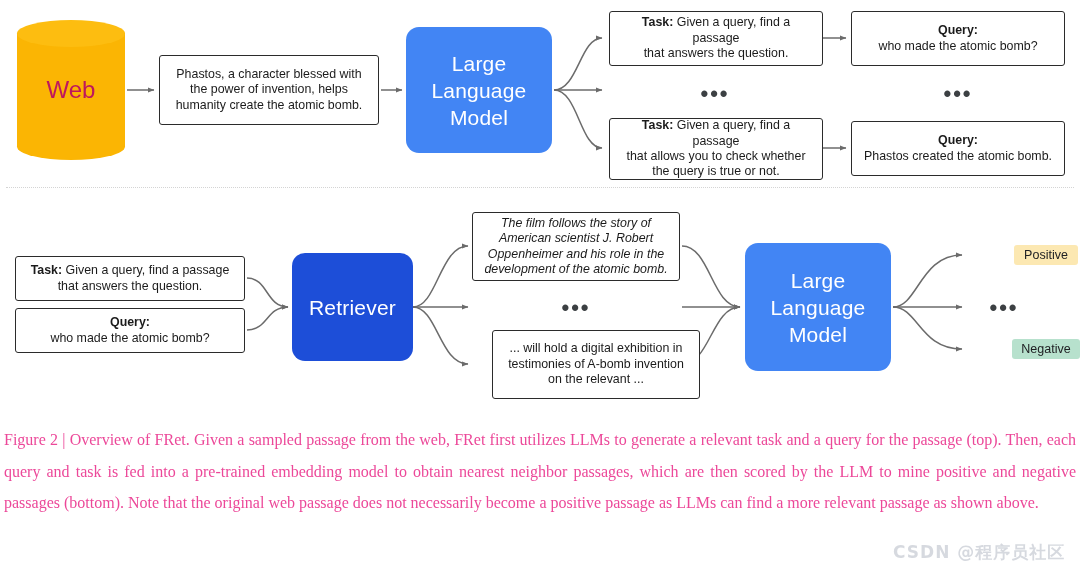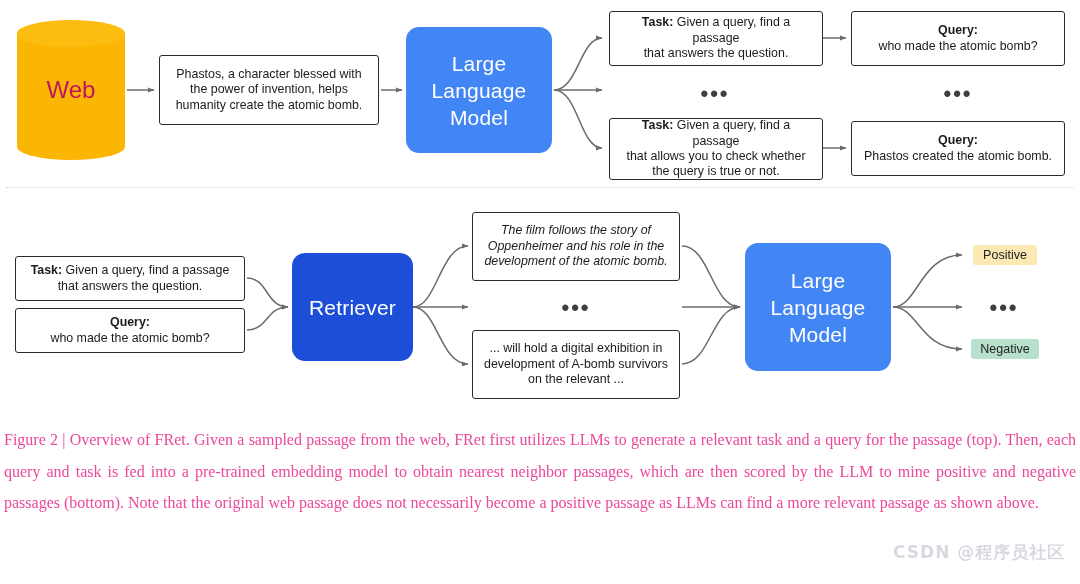--- a/index.html
+++ b/index.html
@@ -73,20 +73,21 @@
 
   .badge {
     position: absolute;
     box-sizing: border-box;
     display: flex;
     align-items: center;
     justify-content: center;
     border-radius: 3px;
     font-size: 12.5px;
     color: #202124;
+    margin-left: 41px;
   }
 
   
   #web-cylinder {
     position: absolute;
     left: 17px; top: 20px;
     width: 108px; height: 140px;
   }
   #web-cylinder .cyl-body {
     position: absolute;
@@ -268,29 +269,30 @@
     </div>
   </div>
 
   <div class="node blockbox" style="left:292px; top:253px; width:121px; height:108px; background:#1d4ed8;">
     <div>Retriever</div>
   </div>
 
   <div class="node textbox" style="left:472px; top:212px; width:208px; height:69px;font-style:italic;">
     <div>
       <div>The film follows the story of</div>
+      <div>American scientist J. Robert</div>
       <div>Oppenheimer and his role in the</div>
       <div>development of the atomic bomb.</div>
     </div>
   </div>
 
-  <div class="node textbox" style="left:472px; top:330px; width:208px; height:69px;">
+  <div class="node textbox" style="left:492px; top:330px; width:208px; height:69px;">
     <div>
       <div>... will hold a digital exhibition in</div>
-      <div>development of A-bomb survivors</div>
+      <div>testimonies of A-bomb invention</div>
       <div>on the relevant ...</div>
     </div>
   </div>
 
   <div class="ellipsis" style="left:551px; top:302px; width:50px; height:12px;">•••</div>
 
   <div class="node blockbox" style="left:745px; top:243px; width:146px; height:128px; background:#4285F4;">
     <div>
       <div>Large</div>
       <div>Language</div>

